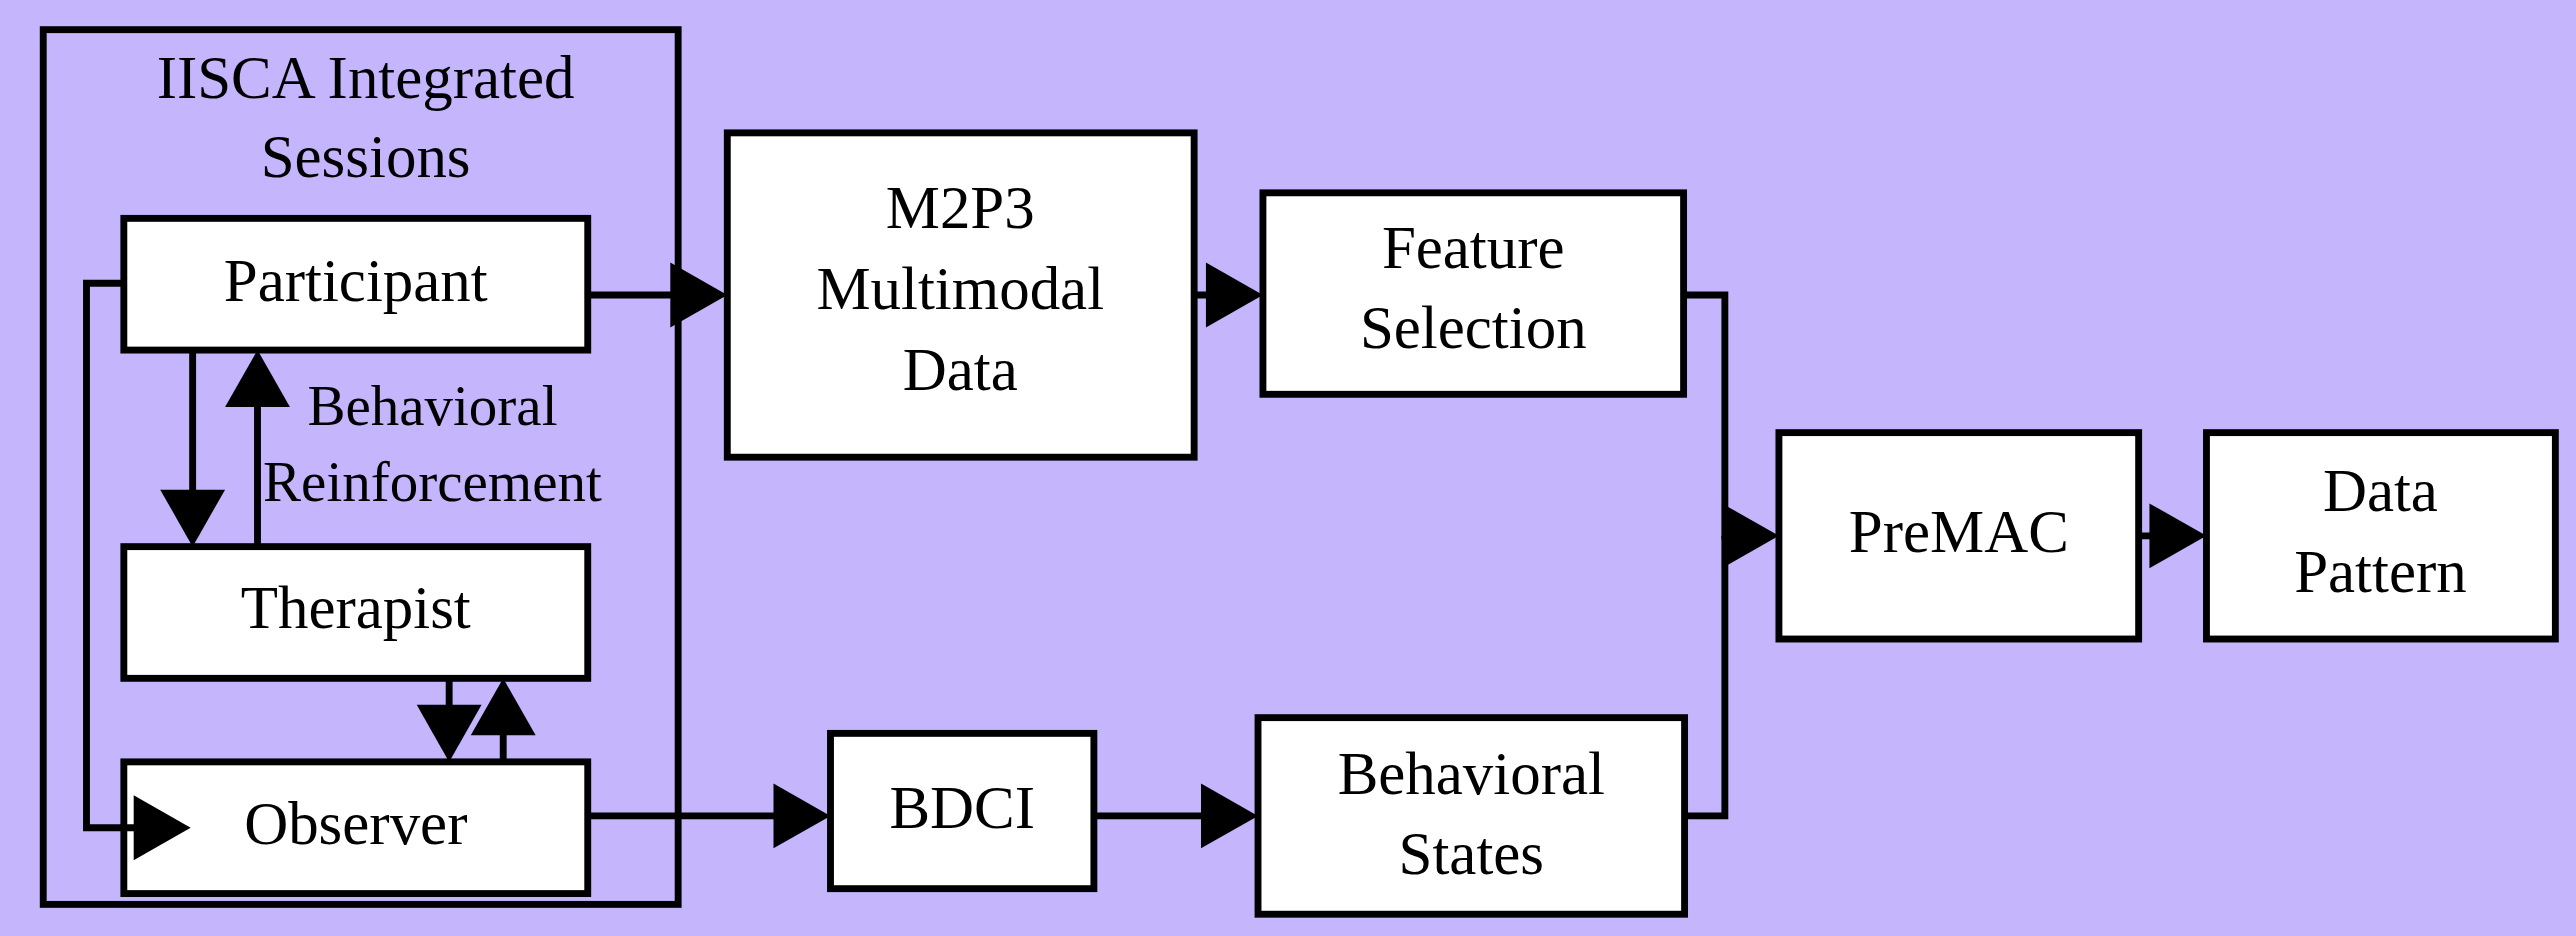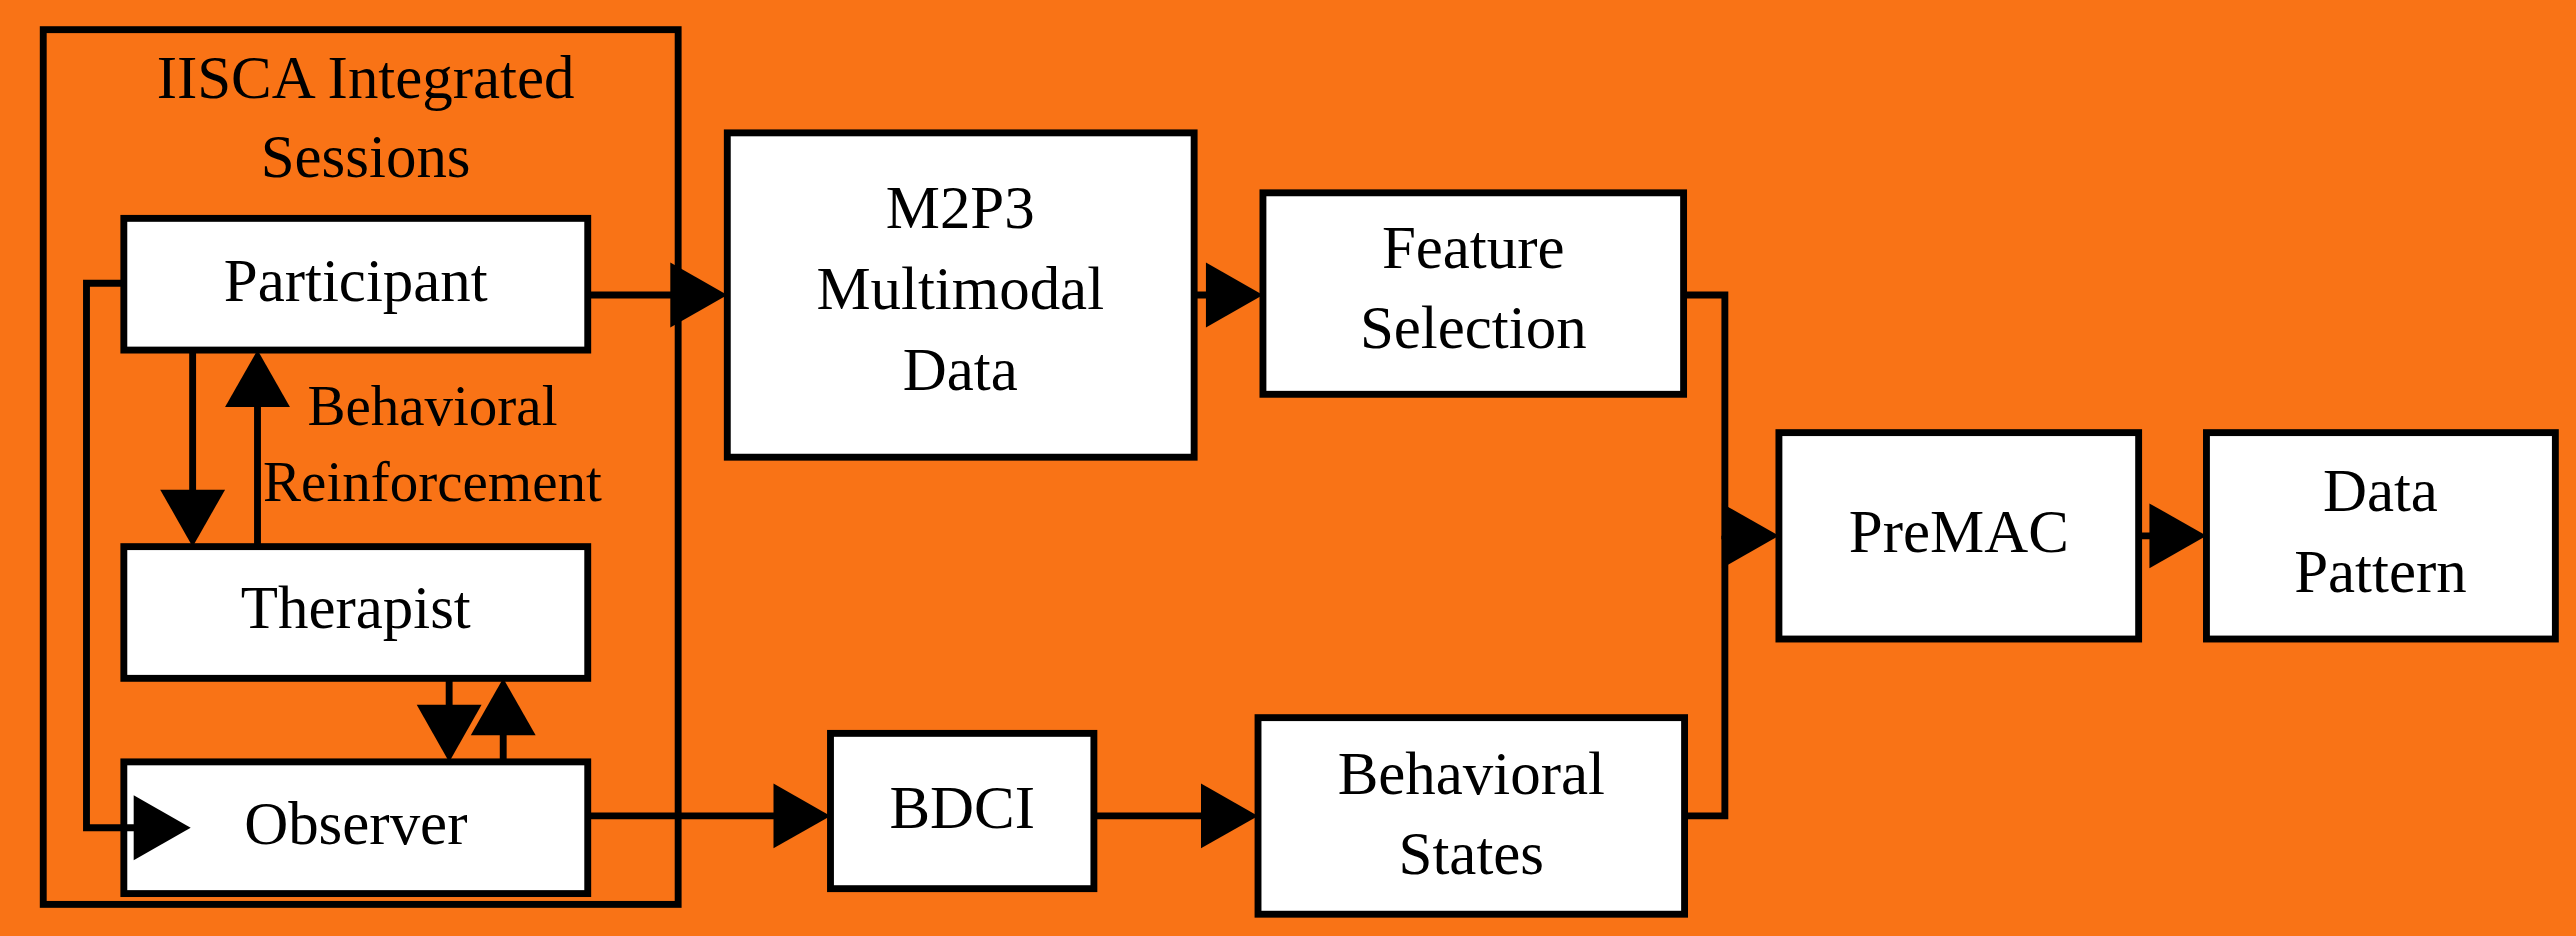--- a/index.html
+++ b/index.html
@@ -7,21 +7,21 @@
     padding: 0;
     background: #ffffff;
   }
   body {
     font-family: "Liberation Serif", "DejaVu Serif", serif;
   }
   #canvas {
     position: relative;
     width: 2576px;
     height: 937px;
-    background: #f97316;
+    background: #c4b5fd;
     overflow: hidden;
   }
   #diagram-svg {
     position: absolute;
     left: 0;
     top: 0;
     width: 2576px;
     height: 937px;
   }
   .box-rect {

